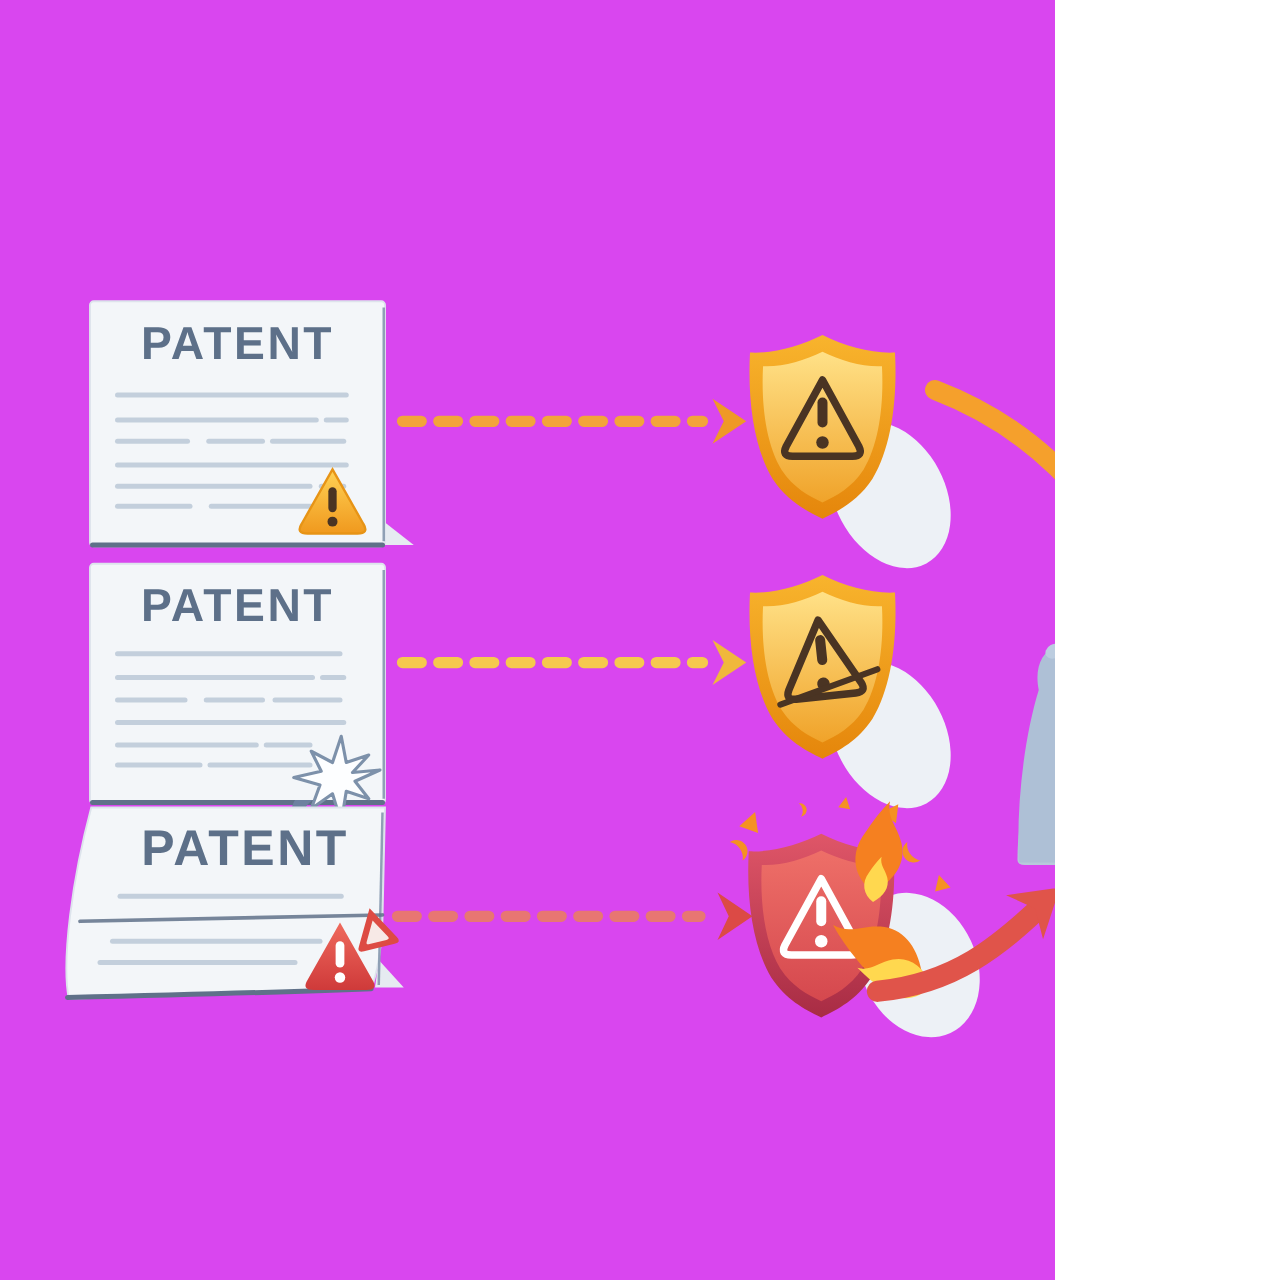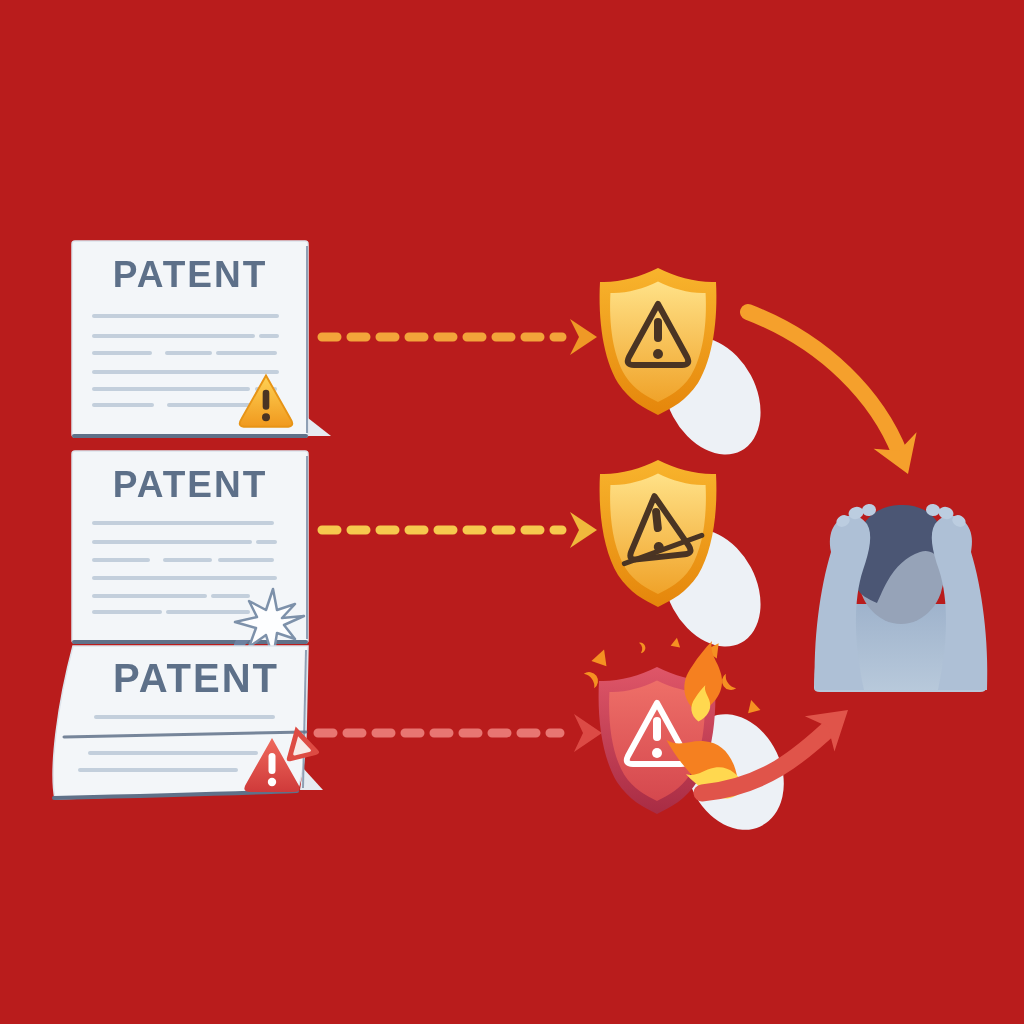--- a/index.html
+++ b/index.html
@@ -1,16 +1,16 @@
 <!DOCTYPE html>
 <html><head>
 <meta charset="utf-8">
 <style>
   html,body{margin:0;padding:0;background:#ffffff;}
-  .stage{width:1024px;height:1024px;position:relative;background:#b91c1c;overflow:hidden;}
+  .stage{width:844px;height:1024px;position:relative;background:#d946ef;overflow:hidden;}
   svg{display:block;}
   .doc-title{font-family:"Liberation Sans","DejaVu Sans",sans-serif;font-weight:700;letter-spacing:2px;}
 </style>
 </head>
 <body>
 
 <div class="stage">
 <svg width="1024" height="1024" viewBox="0 0 1024 1024">
   <defs>
     <linearGradient id="gTriY" x1="0" y1="0" x2="0" y2="1">

